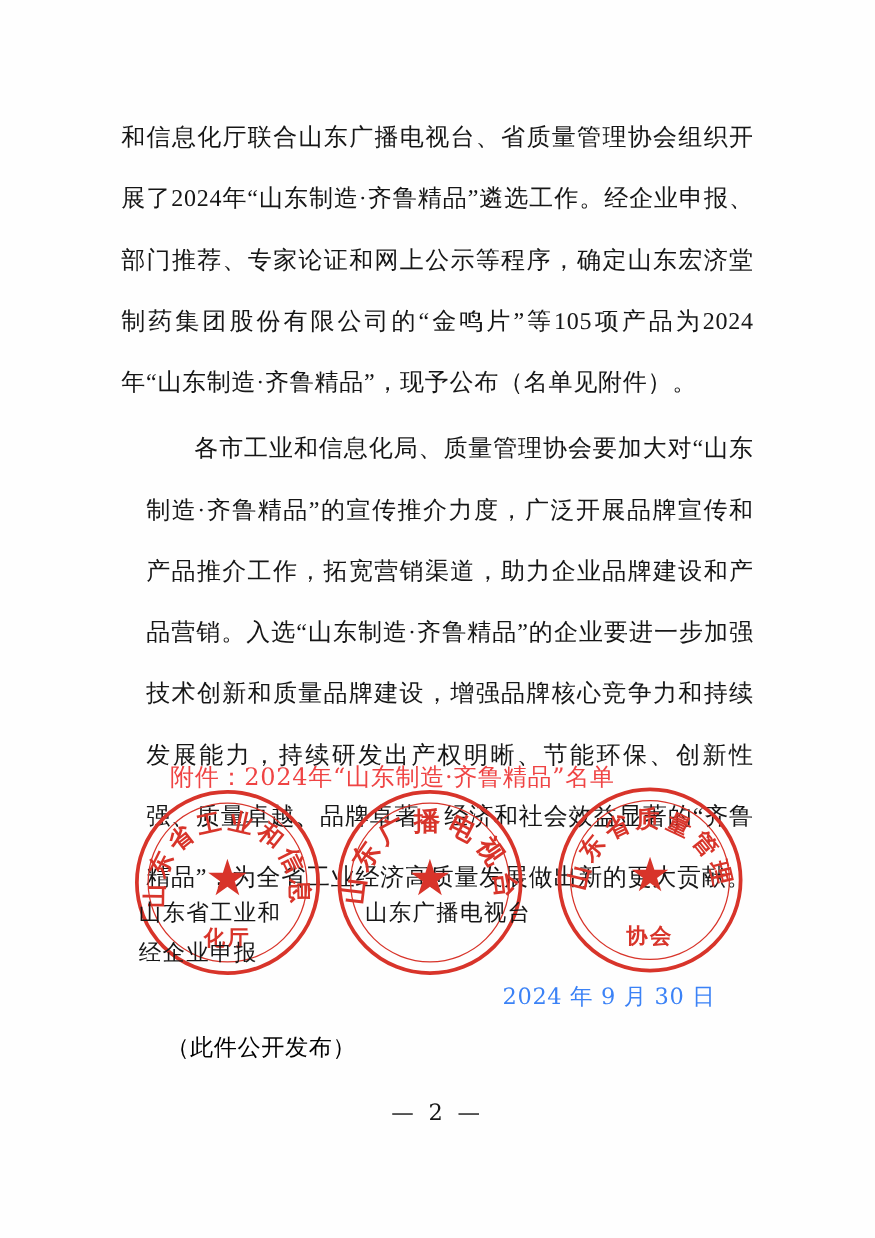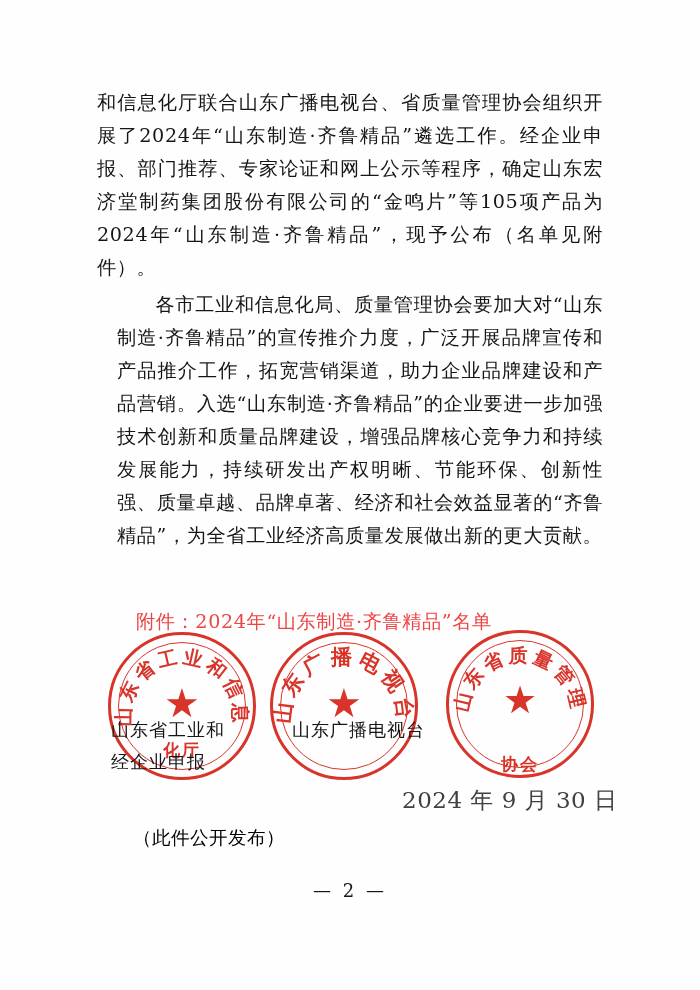--- a/index.html
+++ b/index.html
@@ -21,26 +21,27 @@
     background: #fefefe;
   }
   .doc-body {
     position: absolute;
     left: 97px;
     top: 86px;
     width: 506px;
   }
   .para {
     font-size: 19.2px;
-    line-height: 33px;
+    line-height: 49px;
     letter-spacing: 0.6px;
     text-align: justify;
     text-justify: inter-ideograph;
     margin: 0 0 0 0;
     color: #161616;
+    font-family: Liberation Serif, serif;
   }
   .para.indent {
     text-indent: 2em;
   }
   .para + .para {
     margin-top: 4px;
     margin-left: 20px;
   }
   .attachment-line {
     position: absolute;
@@ -67,23 +68,23 @@
     white-space: nowrap;
   }
   .signer-1 { left: 14px;  top: 26px; }
   .signer-2 { left: 14px;  top: 58px; }
   .signer-3 { left: 195px; top: 26px; }
   .signer-4 { left: 345px; top: 26px; }
   .sign-date {
     position: absolute;
     left: 305px;
     top: 93px;
-    font-size: 23px;
+    font-size: 18px;
     letter-spacing: 0.5px;
-    color: #404040;
+    color: #3b82f6;
     white-space: nowrap;
   }
   .publish-note {
     position: absolute;
     left: 133px;
     top: 825px;
     font-size: 18.5px;
     letter-spacing: 0.5px;
     color: #000000;
     white-space: nowrap;
@@ -205,21 +206,21 @@
     <div class="seal-inner-ring" style="left:7px; top:7px; right:7px; bottom:7px;"></div>
     <svg class="seal-arc" viewBox="0 0 148 148">
       <defs>
         <path id="arcpath3" d="M 20,84 A 54,54 0 1 1 128,84" fill="none"></path>
       </defs>
       <text font-size="20" letter-spacing="4">
         <textPath href="#arcpath3" startOffset="50%" text-anchor="middle">山东省质量管理</textPath>
       </text>
     </svg>
     <div class="seal-star" style="left:0; right:0; top:48px; font-size:38px;">★</div>
-    <div class="seal-bottom" style="top:120px; font-size:17px;">协会</div>
+    <div class="seal-bottom" style="top:104px; font-size:17px;">协会</div>
   </div>
 
   <div class="signature-zone">
     <div class="signer signer-1">山东省工业和</div>
     <div class="signer signer-2">经企业申报</div>
     <div class="signer signer-3">山东广播电视台</div>
     <div class="sign-date">2024 年 9 月 30 日</div>
   </div>
 
   <div class="publish-note">（此件公开发布）</div>

